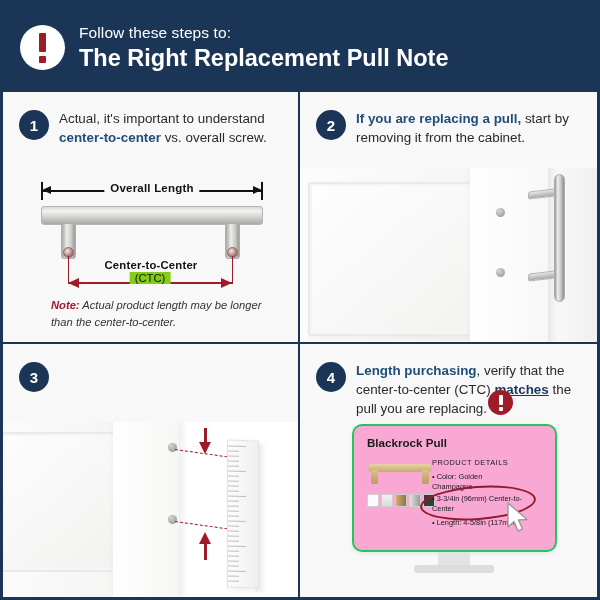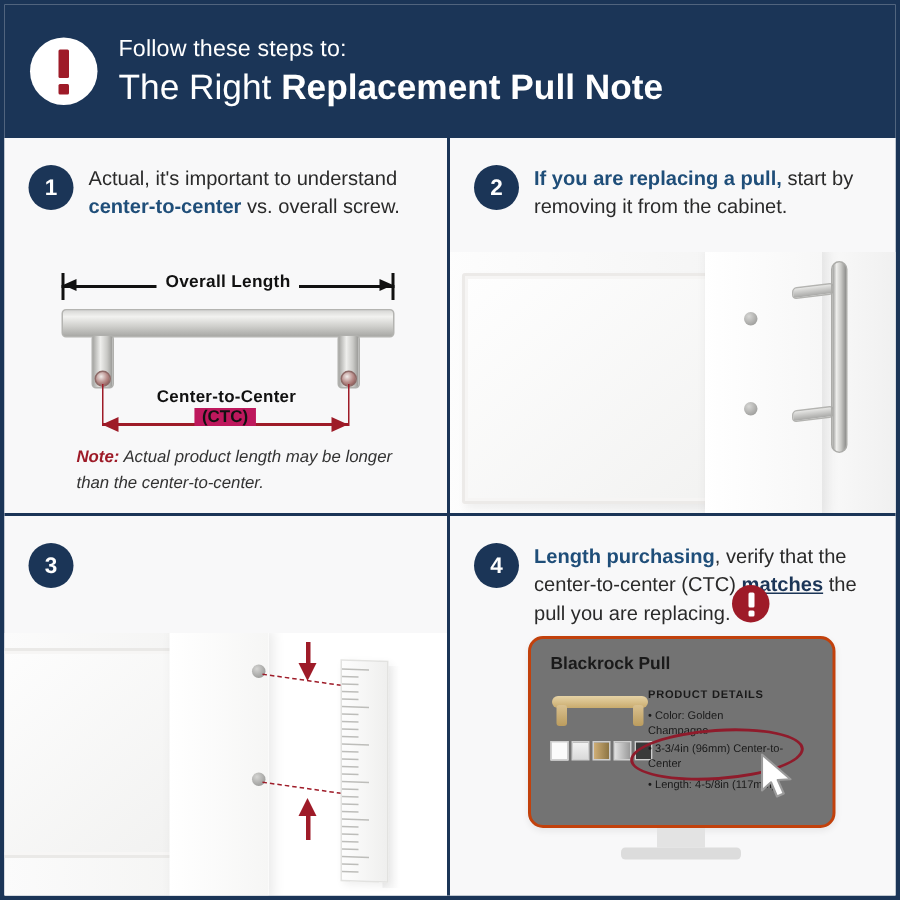--- a/index.html
+++ b/index.html
@@ -42,21 +42,21 @@
     background:#9e1b28;border-radius:1px;
   }
   .header-text{display:flex;flex-direction:column;justify-content:center;}
   .kicker{
     color:#ffffff;font-size:15.5px;font-weight:400;
     letter-spacing:.1px;line-height:1.1;padding-bottom:4px;
   }
   .headline{
     color:#ffffff;font-size:23.5px;line-height:1.12;white-space:nowrap;
   }
-  .headline .light{font-weight:400;}
+  .headline .light{font-weight:700;}
   .headline .bold{font-weight:700;}
 
   
   .grid{
     position:absolute;left:0;top:89px;
     width:594px;height:505px;
   }
   .panel{
     position:absolute;
     box-sizing:border-box;
@@ -129,21 +129,21 @@
   .droplineL{left:65px;} .droplineR{left:229px;}
 
   .ctc-label{
     position:absolute;left:98px;top:80px;width:100px;text-align:center;
     font-size:11.3px;font-weight:700;color:#111;line-height:1.25;letter-spacing:.2px;
   }
   .ctc-arrowrow{position:absolute;left:65px;top:100px;width:164px;height:10px;}
   .ctc-arrowrow .cline{position:absolute;top:4px;left:0;width:164px;height:1.6px;background:#9e1b28;}
   .ctc-arrowrow .cmask{
     position:absolute;left:50%;top:-6px;transform:translateX(-50%);
-    background:#be185d;padding:0 5px;font-size:11.3px;font-weight:700;color:#111;
+    background:#84cc16;padding:0 5px;font-size:11.3px;font-weight:400;color:#111;
   }
   .ctc-arrowrow .caL,.ctc-arrowrow .caR{
     position:absolute;top:0;width:0;height:0;
     border-top:5px solid transparent;border-bottom:5px solid transparent;}
   .ctc-arrowrow .caL{left:0;border-right:11px solid #9e1b28;}
   .ctc-arrowrow .caR{right:0;border-left:11px solid #9e1b28;}
 
   .note{
     position:absolute;left:48px;top:205px;width:214px;
     font-size:11.2px;font-style:italic;color:#333;line-height:1.5;
@@ -246,21 +246,21 @@
     background:linear-gradient(to right,rgba(0,0,0,.05),rgba(0,0,0,0));
     transform:skewY(2deg);
   }
 
   
   .monitor{
     position:absolute;left:52px;top:80px;width:205px;height:152px;
   }
   .screen{
     position:absolute;left:0;top:0;width:205px;height:128px;
-    background:#737373;border:2px solid #c2410c;border-radius:10px;
+    background:#f9a8d4;border:2px solid #22c55e;border-radius:10px;
     box-sizing:border-box;box-shadow:0 2px 5px rgba(0,0,0,.07);
     overflow:hidden;
   }
   .mon-neck{
     position:absolute;left:86px;top:128px;width:32px;height:13px;background:#e3e3e3;
   }
   .mon-base{
     position:absolute;left:62px;top:141px;width:80px;height:8px;border-radius:3px;background:#dcdcdc;
   }
   .prod-title{
@@ -281,21 +281,21 @@
   .thumbs{position:absolute;left:13px;top:68px;display:flex;gap:2px;}
   .thumb{
     width:12px;height:13px;border:1px solid #cfcfcf;box-sizing:border-box;background:#fbfbfb;
   }
   .thumb.t2{background:linear-gradient(to bottom,#f2f2f2,#dadada);}
   .thumb.t3{background:linear-gradient(to right,#cfae76,#8d7544);}
   .thumb.t4{background:linear-gradient(to right,#e0e0e0,#9a9a9a);}
   .thumb.t5{background:#3a3a3a;}
   .details-head{
     position:absolute;left:78px;top:32px;
-    font-size:7.4px;font-weight:700;color:#1a1a1a;letter-spacing:.5px;
+    font-size:7.4px;font-weight:400;color:#1a1a1a;letter-spacing:.5px;
   }
   .detail-item{
     position:absolute;left:78px;width:92px;
     font-size:7.4px;color:#1a1a1a;line-height:1.33;
   }
   .detail-item.d1{top:46px;}
   .detail-item.d2{top:68px;}
   .detail-item.d3{top:92px;}
   .ellipse{
     position:absolute;left:66px;top:60px;width:112px;height:30px;

